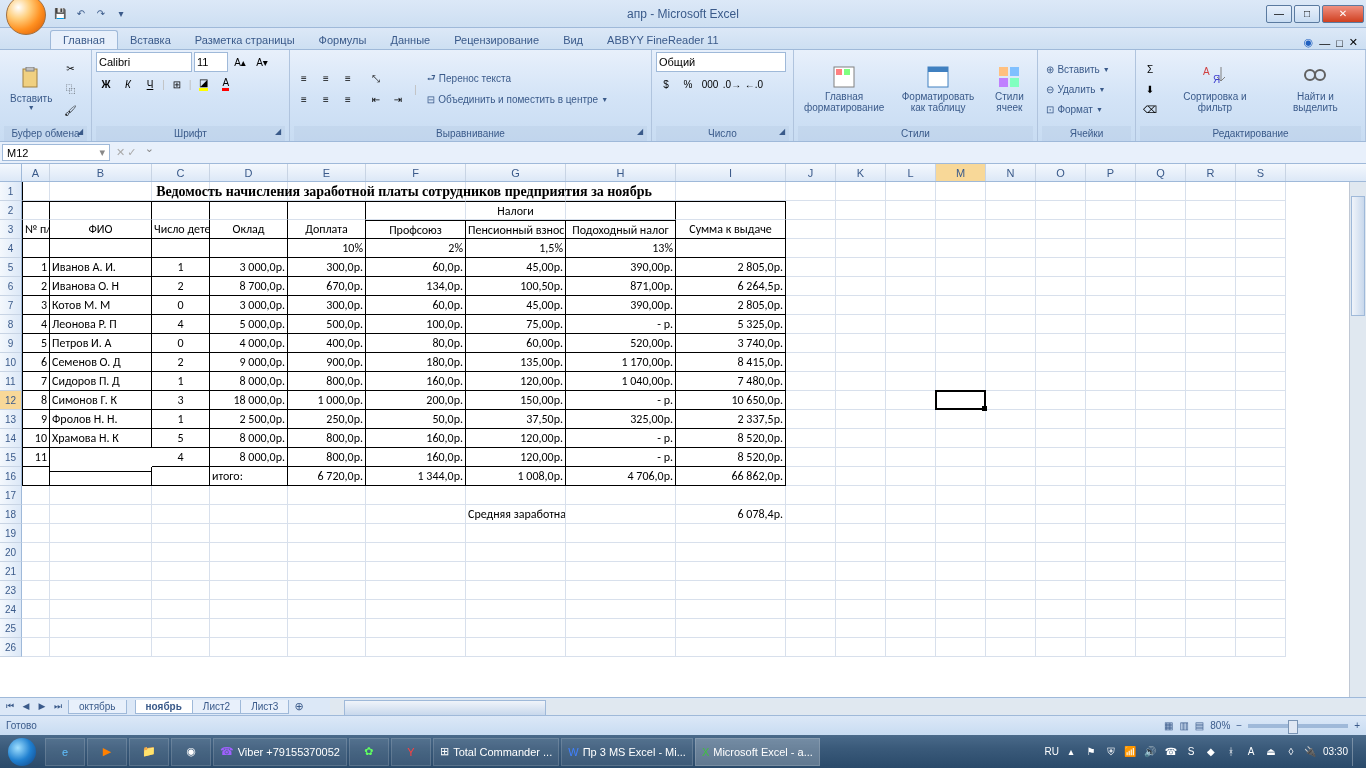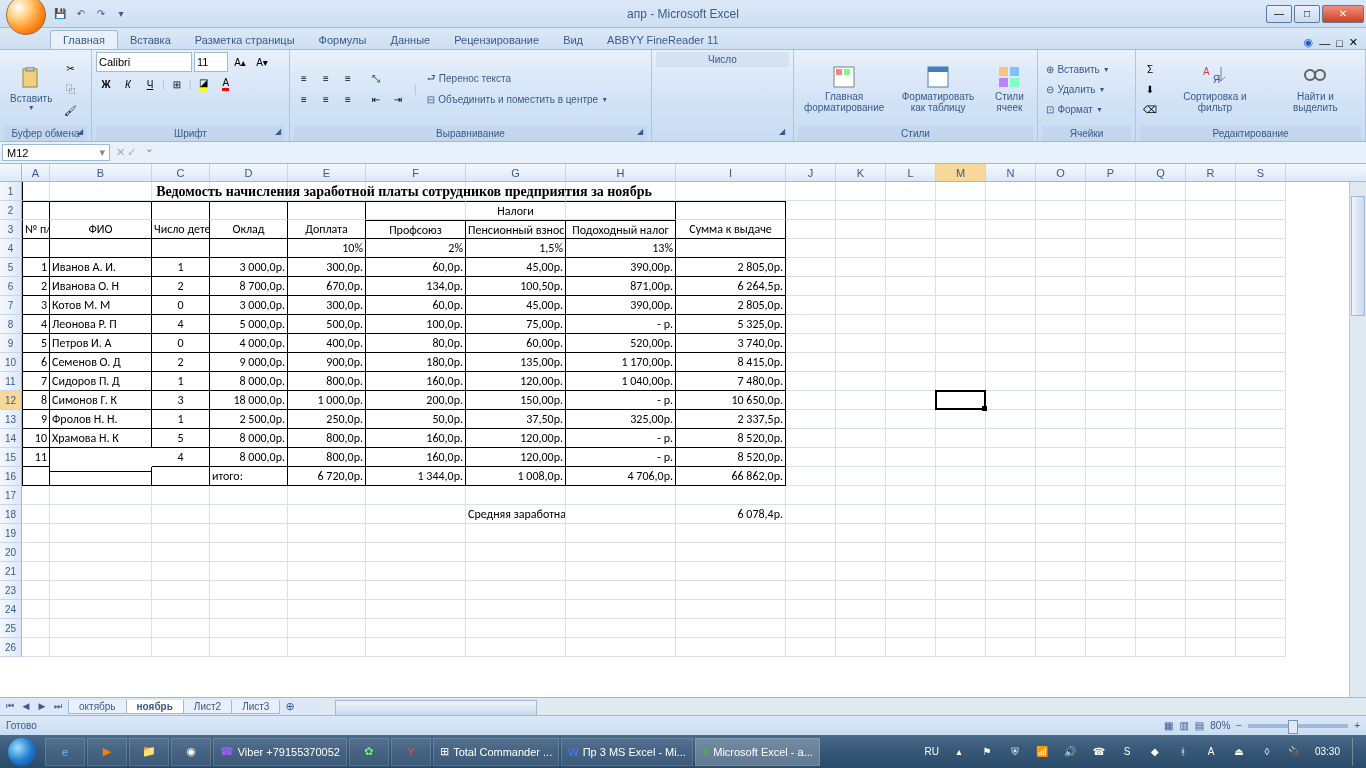--- a/index.html
+++ b/index.html
@@ -58,38 +58,38 @@
 .cell.bl { border-left: 1px solid #000; }
 .cell.br { border-right: 1px solid #000; }
 .active-cell { position: absolute; border: 2px solid #000; background: transparent; pointer-events: none; }
 .active-cell::after { content: ''; position: absolute; right: -3px; bottom: -3px; width: 5px; height: 5px; background: #000; }
 
 
 .sheet-tabs { height: 18px; background: #dce8f7; display: flex; align-items: center; border-top: 1px solid #9fb9d9; }
 .sheet-nav { display: flex; padding: 0 2px; }
 .sheet-nav span { width: 16px; text-align: center; color: #3a5a8a; font-size: 9px; }
 .sheet-tab { padding: 1px 10px; background: #e8f0fb; border: 1px solid #9fb9d9; border-top: none; font-size: 10px; color: #3a5a8a; margin-right: -1px; cursor: pointer; }
-.sheet-tab.active { background: #fff; font-weight: bold; }
+.sheet-tab.active { background: #fff; font-weight: bold; margin-left: 9px; }
 .hscroll { flex: 1; margin-left: 20px; background: #e0e8f0; height: 16px; position: relative; }
 .hscroll::before { content: ''; position: absolute; left: 14px; width: 200px; height: 14px; top: 1px; background: linear-gradient(#f0f4fa,#c8d8ec); border: 1px solid #9fb9d9; }
 
 
 .status-bar { height: 20px; background: linear-gradient(#dce8f7,#c8dcf2); display: flex; align-items: center; padding: 0 6px; font-size: 10px; color: #3a5a8a; border-top: 1px solid #9fb9d9; }
 .status-right { margin-left: auto; display: flex; align-items: center; gap: 6px; }
 .zoom-slider { width: 100px; height: 4px; background: #9fb9d9; position: relative; }
 .zoom-slider::after { content: ''; position: absolute; left: 40%; top: -4px; width: 8px; height: 12px; background: #e0e8f4; border: 1px solid #7a94b4; }
 
 
 .taskbar { height: 33px; background: linear-gradient(#4a6a8a 0%, #3a5a7a 40%, #2a4a6a 100%); display: flex; align-items: center; }
 .start-btn { width: 44px; height: 33px; display: flex; align-items: center; justify-content: center; }
 .start-orb { width: 28px; height: 28px; background: radial-gradient(circle at 35% 35%, #a0e0ff, #2080d0, #104080); border-radius: 50%; }
 .task-item { height: 28px; padding: 0 6px; margin: 0 1px; display: flex; align-items: center; background: rgba(255,255,255,0.08); border: 1px solid rgba(255,255,255,0.15); font-size: 11px; color: #fff; gap: 4px; }
 .task-item.icon-only { width: 40px; justify-content: center; padding: 0; }
 .task-item.active { background: rgba(255,255,255,0.25); }
-.tray { margin-left: auto; display: flex; align-items: center; color: #fff; font-size: 10px; gap: 12px; padding-right: 4px; }
+.tray { margin-left: auto; display: flex; align-items: center; color: #fff; font-size: 10px; gap: 4px; padding-right: 4px; }
 .tray-icon { width: 16px; height: 16px; display: flex; align-items: center; justify-content: center; font-size: 10px; }
 svg { display: block; }
 </style>
 </head>
 <body>
 
 <div class="title-bar">
   <div class="qat">
     <div class="office-btn"></div>
     <div class="qat-item">💾</div>
@@ -217,20 +217,40 @@
           <span>Объединить и поместить в центре</span>
           <span style="font-size:7px">▼</span>
         </div>
       </div>
     </div>
     <div class="ribbon-group-label">Выравнивание</div>
     <div class="dialog-launcher">◢</div>
   </div>
 
   <div class="ribbon-group" style="width:142px">
+    <div class="ribbon-group-content" style="flex-direction:column;align-items:stretch;gap:2px">
+      <input class="combo" style="width: 130px;" value="Общий">
+      <div class="small-row">
+        <div class="small-btn">
+            <span>$</span>
+          </div>
+        <div class="small-btn">
+            <span>%</span>
+          </div>
+        <div class="small-btn">
+            <span>000</span>
+          </div>
+        <div class="small-btn">
+            <span>.0→</span>
+          </div>
+        <div class="small-btn">
+            <span>←.0</span>
+          </div>
+      </div>
+    </div>
     <div class="ribbon-group-label">Число</div>
     <div class="dialog-launcher">◢</div>
   </div>
 
   <div class="ribbon-group" style="width:244px">
     <div class="ribbon-group-content">
       <div class="big-btn">
         <span class="icon">
             <svg width="24" height="24">
               <rect x="2" y="2" width="20" height="20" fill="#fff" stroke="#808080"></rect>

